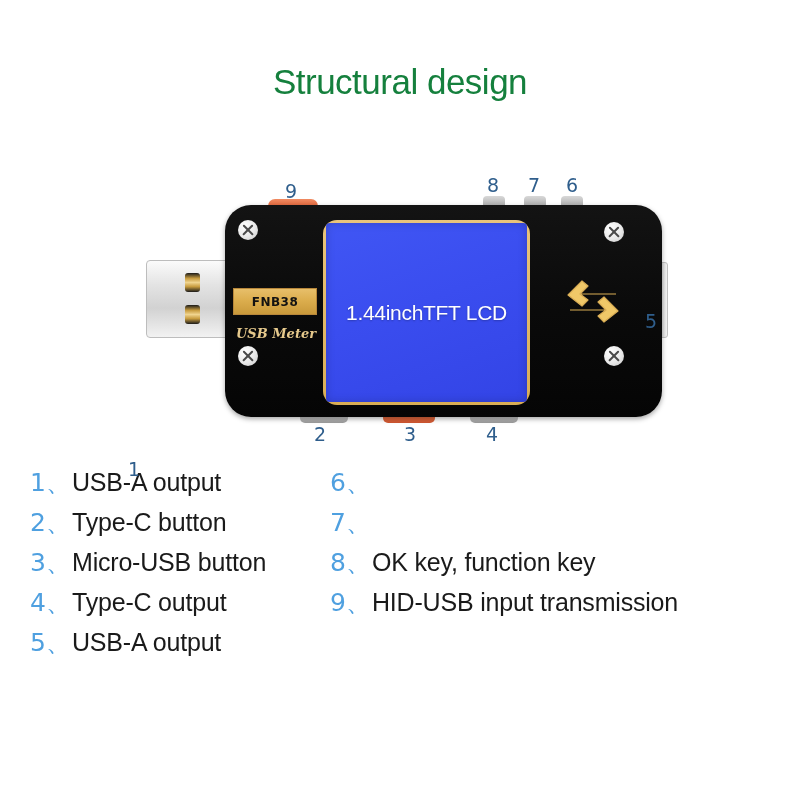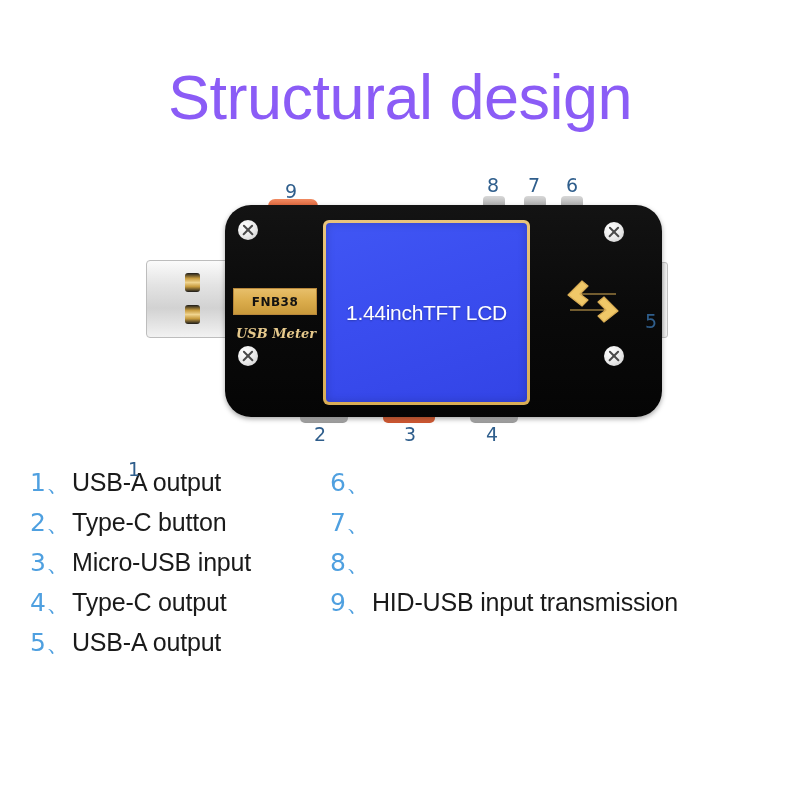--- a/index.html
+++ b/index.html
@@ -16,23 +16,23 @@
     position: relative;
   }
 
   
   .page-title {
     position: absolute;
     top: 64px;
     left: 0;
     width: 800px;
     text-align: center;
-    font-size: 63px;
+    font-size: 35px;
     font-weight: 400;
-    color: #8b5cf6;
+    color: #15803d;
     letter-spacing: -0.5px;
     line-height: 1.05;
     white-space: nowrap;
   }
 
   
   .diagram {
     position: absolute;
     left: 0;
     top: 160px;
@@ -117,21 +117,21 @@
   }
 
   
   .lcd-frame {
     position: absolute;
     left: 323px;
     top: 60px;
     width: 207px;
     height: 185px;
     background: linear-gradient(180deg,#e9c47c 0%, #d9ad55 100%);
-    border-radius: 6px;
+    border-radius: 14px;
     padding: 3px;
     box-sizing: border-box;
     z-index: 8;
   }
   .lcd-screen {
     width: 100%;
     height: 100%;
     border-radius: 4px;
     background: linear-gradient(160deg,#4056F4 0%, #3a4def 45%, #3344e6 100%);
     display: flex;
@@ -360,40 +360,41 @@
     <div class="legend-item">
       <span class="legend-num">1、</span>
       <span class="legend-label">USB-A output</span>
     </div>
     <div class="legend-item">
       <span class="legend-num">2、</span>
       <span class="legend-label">Type-C button</span>
     </div>
     <div class="legend-item">
       <span class="legend-num">3、</span>
-      <span class="legend-label">Micro-USB input</span>
+      <span class="legend-label">Micro-USB button</span>
     </div>
     <div class="legend-item">
       <span class="legend-num">4、</span>
       <span class="legend-label">Type-C output</span>
     </div>
     <div class="legend-item">
       <span class="legend-num">5、</span>
       <span class="legend-label">USB-A output</span>
     </div>
   </div>
 
   <div class="legend-col legend-col-right">
     <div class="legend-item">
       <span class="legend-num">6、</span>
     </div>
     <div class="legend-item">
       <span class="legend-num">7、</span>
     </div>
     <div class="legend-item">
       <span class="legend-num">8、</span>
+      <span class="legend-label">OK key, function key</span>
     </div>
     <div class="legend-item">
       <span class="legend-num">9、</span>
       <span class="legend-label">HID-USB input transmission</span>
     </div>
   </div>
 </div>
 
 </body></html>

